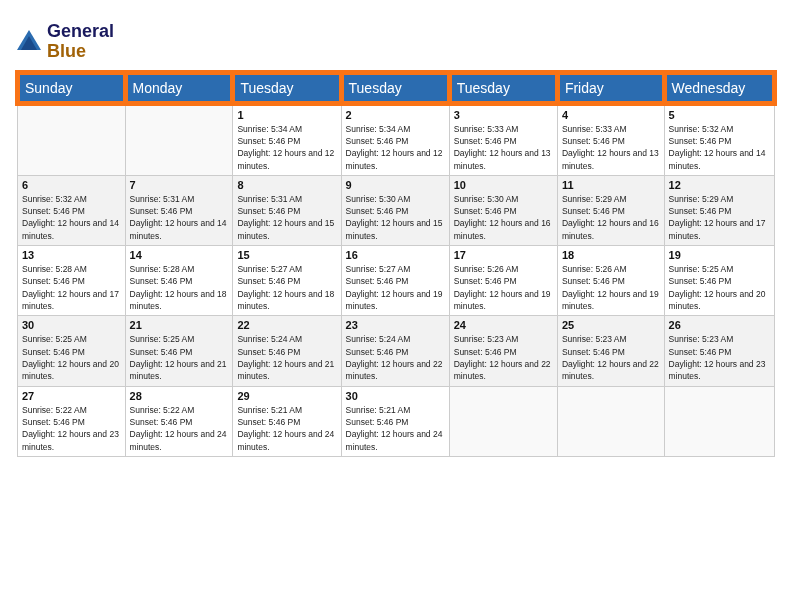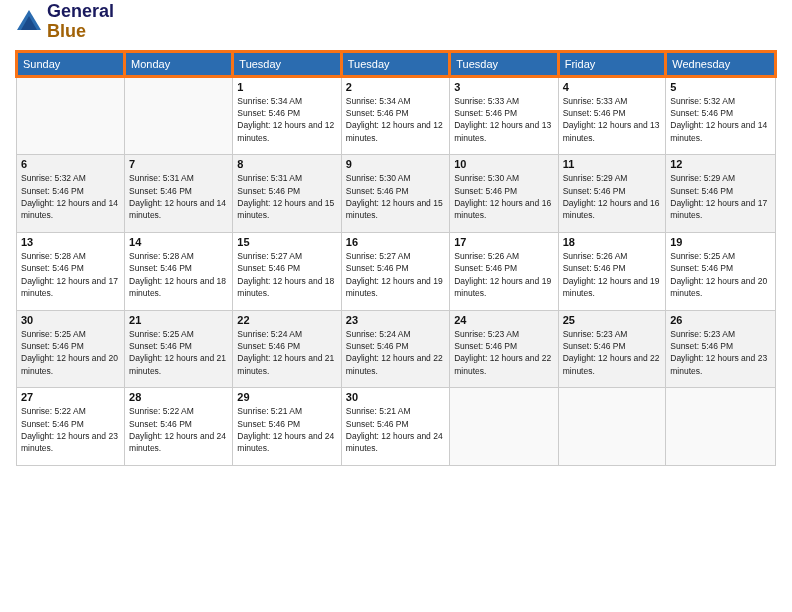--- a/index.html
+++ b/index.html
@@ -6,21 +6,21 @@
     body {
       font-family: Arial, sans-serif;
       background: #fff;
       width: 792px;
       height: 612px;
       overflow: hidden;
     }
     .page {
       width: 792px;
       height: 468px;
-      padding: 2px 15px;
+      padding: 22px 15px;
       display: flex;
       flex-direction: column;
     }
     .header {
       display: flex;
       justify-content: space-between;
       align-items: flex-start;
       margin-bottom: 8px;
     }
     .logo {
@@ -56,23 +56,23 @@
       width: 100%;
       border-collapse: collapse;
       flex: 1;
       font-size: 9.5px;
     }
     .calendar th {
       background-color: #2b6cb0;
       color: white;
       text-align: left;
       padding: 5px 5px;
-      font-size: 11px;
+      font-size: 14px;
       font-weight: normal;
-      border: 3px solid #f97316;
+      border: 5px solid #f97316;
     }
     .calendar td {
       border: 1px solid #ccc;
       vertical-align: top;
       padding: 3px 4px;
       width: 113px;
       background: #fff;
     }
     .calendar td.empty {
       background: #f9f9f9;

